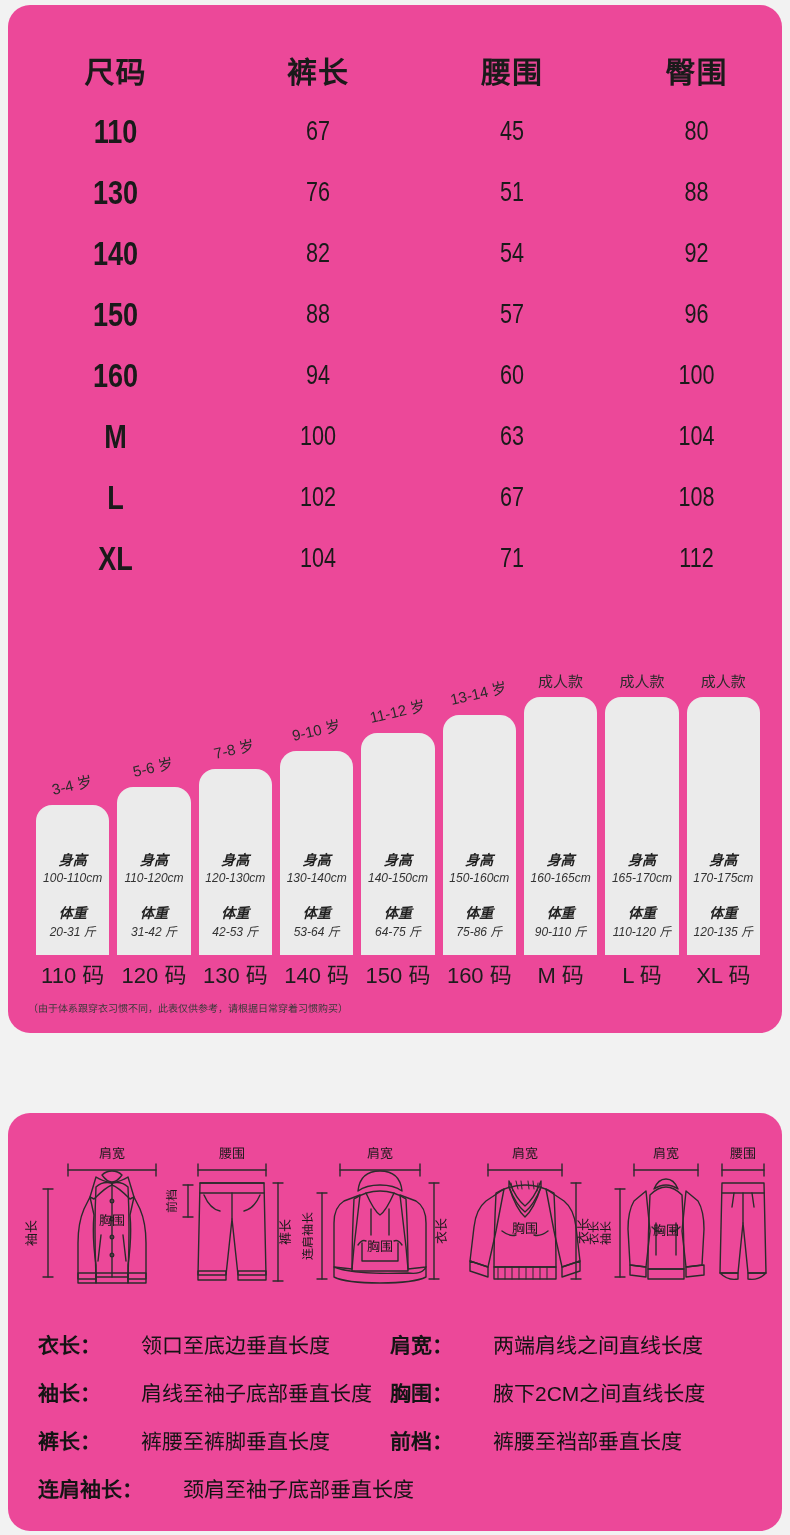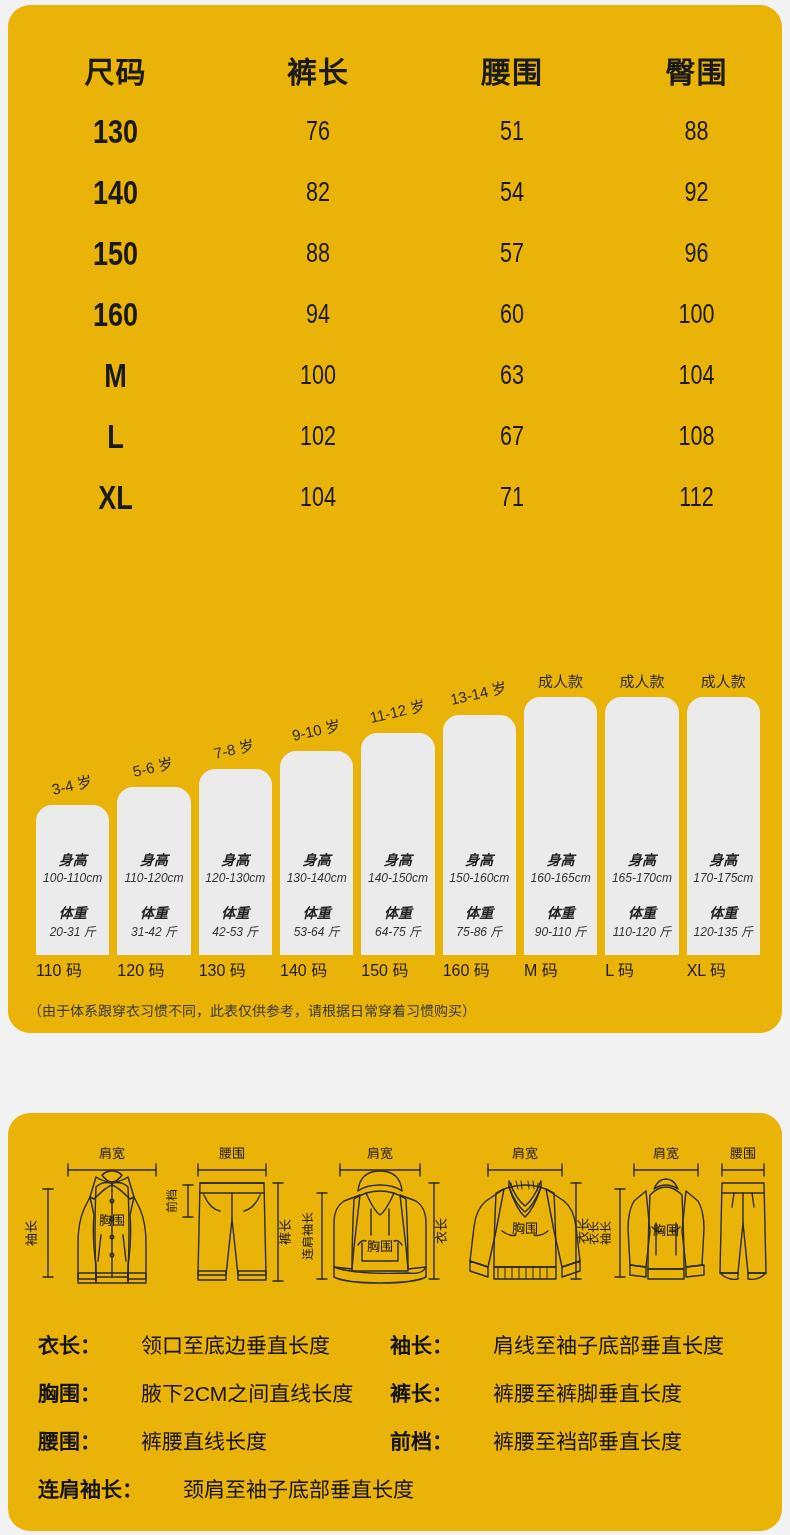--- a/index.html
+++ b/index.html
@@ -8,21 +8,21 @@
     background:#f2f2f2;
     font-family:"Liberation Sans","DejaVu Sans",sans-serif;
     color:#1a1a1a;
     overflow:hidden;
   }
   .page{position:relative;width:790px;height:1535px;}
 
   
   .card{
     position:absolute;left:8px;width:774px;
-    background:#eab308;border-radius:22px;
+    background:#ec4899;border-radius:22px;
   }
   #card-size{top:5px;height:1028px;}
   #card-guide{top:1113px;height:418px;}
 
   
   .size-table{
     position:absolute;left:0;top:34px;width:774px;
     border-collapse:collapse;
     table-layout:fixed;
   }
@@ -93,26 +93,26 @@
   .metric .v{
     font-size:12px;color:#333;
     line-height:1.45;white-space:nowrap;
   }
   .codes{
     position:absolute;left:28px;top:952px;
     width:724px;height:34px;
     display:flex;gap:8px;
   }
   .codes .code{
-    flex:1 1 0;text-align:left;
-    font-size:16px;color:#1d1d1d;white-space:nowrap;
+    flex:1 1 0;text-align:center;
+    font-size:22px;color:#1d1d1d;white-space:nowrap;
   }
   .note{
     position:absolute;left:20px;top:995px;
-    font-size:14px;color:#3a3a3a;white-space:nowrap;
+    font-size:10px;color:#3a3a3a;white-space:nowrap;
   }
 
   
   .diagram{
     position:absolute;left:14px;top:14px;
     width:746px;height:180px;
   }
   .legend{
     position:absolute;left:30px;top:208px;
     width:730px;
@@ -144,20 +144,26 @@
         </colgroup>
       <thead>
         <tr>
           <th>尺码</th>
           <th>裤长</th>
           <th>腰围</th>
           <th>臀围</th>
         </tr>
       </thead>
       <tbody>
+        <tr>
+          <td class="sz">110</td>
+          <td class="val">67</td>
+          <td class="val">45</td>
+          <td class="val">80</td>
+        </tr>
         <tr>
           <td class="sz">130</td>
           <td class="val">76</td>
           <td class="val">51</td>
           <td class="val">88</td>
         </tr>
         <tr>
           <td class="sz">140</td>
           <td class="val">82</td>
           <td class="val">54</td>
@@ -495,21 +501,21 @@
           <path d="M730 66 L732 80"></path>
           <line x1="721" y1="96" x2="721" y2="66"></line>
           <path d="M698 146 Q706 154 716 152 L716 146 Z"></path>
           <path d="M744 146 Q736 154 726 152 L726 146 Z"></path>
         </g>
       </g>
     </svg>
 
     <div class="legend" id="legend-host">
         <div class="item"><b>衣长：</b><span>领口至底边垂直长度</span></div>
+        <div class="item"><b>肩宽：</b><span>两端肩线之间直线长度</span></div>
         <div class="item"><b>袖长：</b><span>肩线至袖子底部垂直长度</span></div>
         <div class="item"><b>胸围：</b><span>腋下2CM之间直线长度</span></div>
         <div class="item"><b>裤长：</b><span>裤腰至裤脚垂直长度</span></div>
-        <div class="item"><b>腰围：</b><span>裤腰直线长度</span></div>
         <div class="item"><b>前档：</b><span>裤腰至裆部垂直长度</span></div>
         <div class="item"><b>连肩袖长：</b><span>颈肩至袖子底部垂直长度</span></div>
       </div>
   </div>
 </div>
 
 </body></html>

